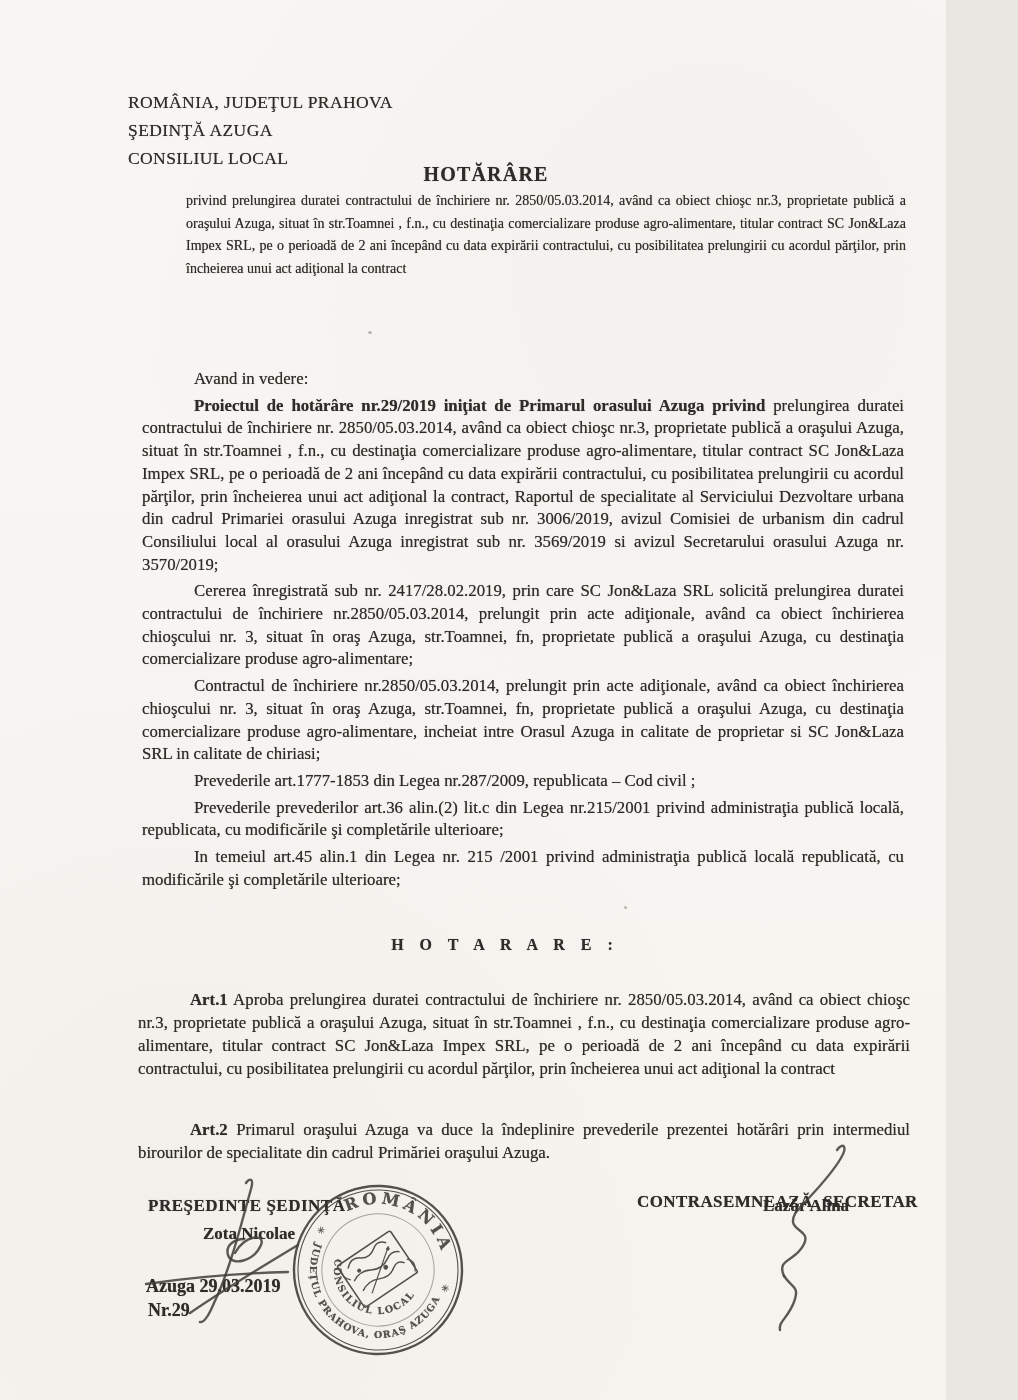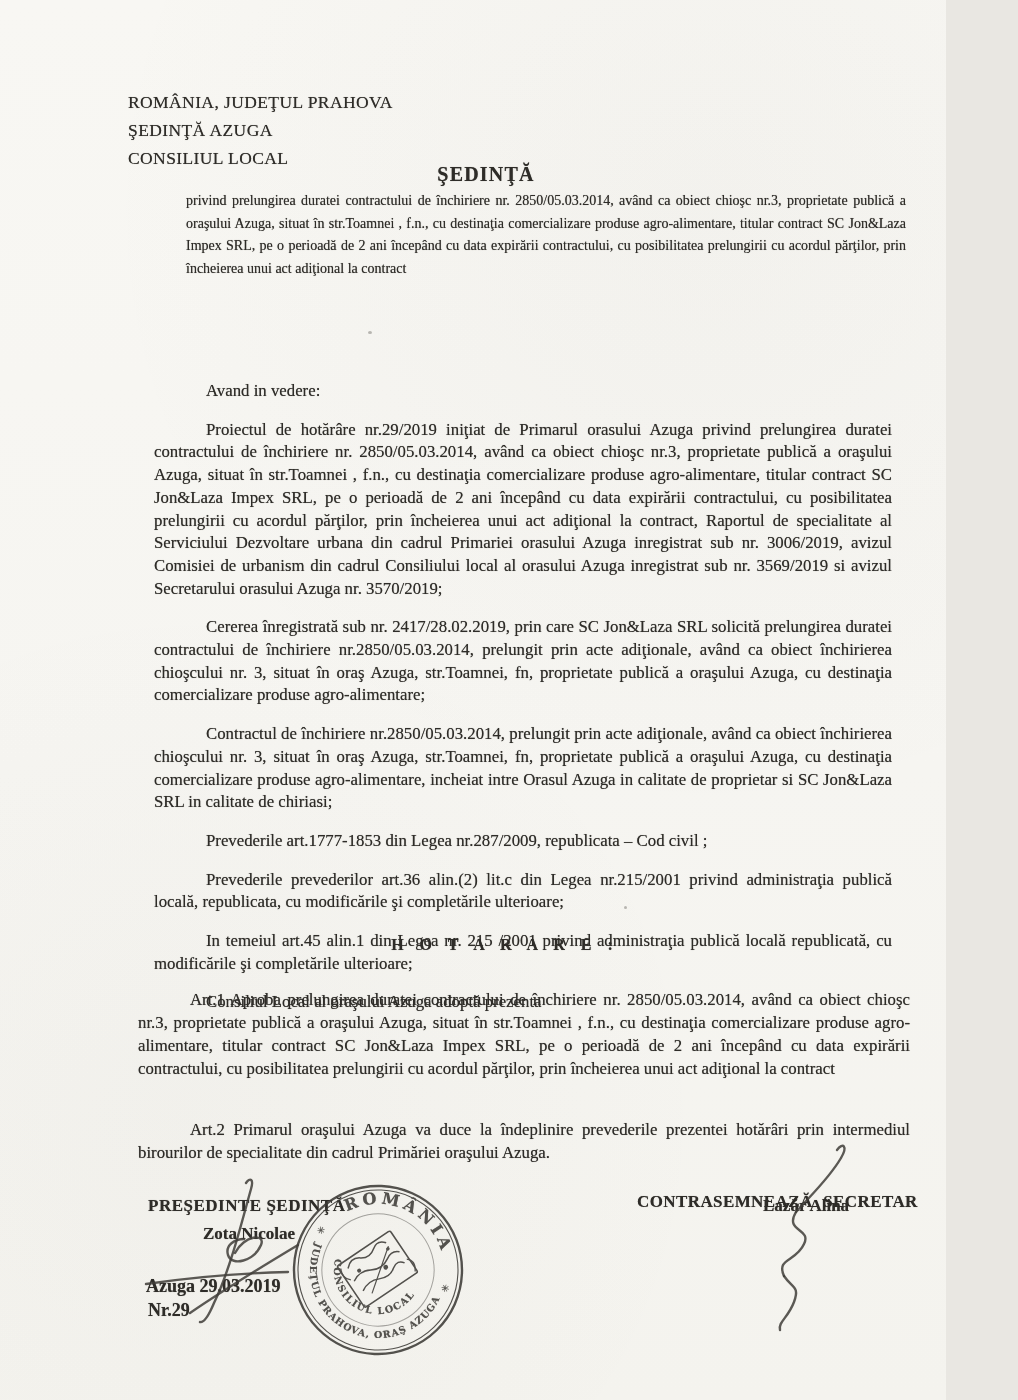--- a/index.html
+++ b/index.html
@@ -10,23 +10,23 @@
       radial-gradient(circle at 20% 80%, rgba(90,85,75,.025), transparent 40%),
       linear-gradient(180deg,#f8f7f3 0%,#f6f5f1 55%,#f4f3ee 100%);
     color:#2e2c28;
     font-family:"Liberation Serif","DejaVu Serif",serif;
     text-shadow:0 0 .7px rgba(46,44,40,.65);
   }
   .hdr{position:absolute;left:128px;top:88px;font-size:17.5px;line-height:28px;letter-spacing:.4px;}
   .doc-title{position:absolute;left:0;top:163px;width:972px;text-align:center;font-weight:700;font-size:20px;letter-spacing:1.2px;}
   .subtitle{position:absolute;left:186px;top:190px;width:720px;text-align:justify;font-size:14px;line-height:22.6px;}
   .preamble{position:absolute;left:138px;top:364px;width:770px;font-size:16.8px;line-height:22.7px;text-align:justify;}
-  .preamble p{margin:16px;text-indent:52px;}
+  .preamble p{margin:4px;text-indent:52px;}
   .preamble p.p-intro{text-align:left;}
-  .lead-bold{font-weight:400;}
+  .lead-bold{font-weight:700;}
   .decision-heading{position:absolute;left:0;top:936px;width:1006px;text-align:center;font-weight:700;font-size:16px;letter-spacing:2px;word-spacing:8px;}
   .articles{position:absolute;left:138px;top:988px;width:772px;font-size:16.8px;line-height:23px;text-align:justify;}
   .articles p{margin:0;text-indent:52px;}
   .articles p.art2{margin-top:38px;}
   .sig-left-title{position:absolute;left:148px;top:1196px;font-weight:700;font-size:17px;letter-spacing:.5px;}
   .sig-left-name{position:absolute;left:203px;top:1224px;font-weight:700;font-size:17px;}
   .sig-right-title{position:absolute;left:637px;top:1192px;font-weight:700;font-size:17px;letter-spacing:.4px;word-spacing:6px;}
   .sig-right-name{position:absolute;left:763px;top:1196px;font-weight:700;font-size:17px;}
   .footer-date{position:absolute;left:146px;top:1276px;font-weight:700;font-size:18px;}
   .footer-nr{position:absolute;left:148px;top:1300px;font-weight:700;font-size:18px;}
@@ -42,33 +42,32 @@
 <body>
 
 <div class="page">
 
   <div class="hdr">
     <div>ROMÂNIA, JUDEŢUL PRAHOVA</div>
     <div>ŞEDINŢĂ AZUGA</div>
     <div>CONSILIUL LOCAL</div>
   </div>
 
-  <div class="doc-title">ŞEDINŢĂ</div>
+  <div class="doc-title">HOTĂRÂRE</div>
 
   <div class="subtitle">privind prelungirea duratei contractului de închiriere nr. 2850/05.03.2014, având ca obiect chioşc nr.3, proprietate publică a oraşului Azuga, situat în str.Toamnei , f.n., cu destinaţia comercializare produse agro-alimentare, titular contract SC Jon&amp;Laza Impex SRL, pe o perioadă de 2 ani începând cu data expirării contractului, cu posibilitatea prelungirii cu acordul părţilor, prin încheierea unui act adiţional la contract</div>
 
   <div class="preamble">
     <p class="p-intro">Avand in vedere:</p>
     <p><span class="lead-bold">Proiectul de hotărâre nr.29/2019  iniţiat de Primarul orasului Azuga privind</span><span> prelungirea duratei contractului de închiriere nr. 2850/05.03.2014, având ca obiect chioşc nr.3, proprietate publică a oraşului Azuga, situat în str.Toamnei , f.n., cu destinaţia comercializare produse agro-alimentare, titular contract SC Jon&amp;Laza Impex SRL, pe o perioadă de 2 ani începând cu data expirării contractului, cu posibilitatea prelungirii cu acordul părţilor, prin încheierea unui act adiţional la contract, Raportul de specialitate al Serviciului Dezvoltare urbana din cadrul Primariei orasului Azuga inregistrat sub nr. 3006/2019, avizul Comisiei de urbanism din cadrul Consiliului local al orasului Azuga inregistrat sub nr. 3569/2019 si avizul Secretarului orasului Azuga nr. 3570/2019;</span></p>
     <p><span>Cererea înregistrată sub nr. 2417/28.02.2019, prin care SC Jon&amp;Laza SRL  solicită prelungirea duratei contractului de închiriere  nr.2850/05.03.2014, prelungit prin acte adiţionale, având ca obiect închirierea  chioşcului nr. 3, situat în oraş Azuga, str.Toamnei, fn, proprietate publică a oraşului Azuga, cu destinaţia comercializare  produse agro-alimentare;</span></p>
     <p><span>Contractul de închiriere  nr.2850/05.03.2014, prelungit prin acte adiţionale, având ca obiect închirierea  chioşcului nr. 3, situat în oraş Azuga, str.Toamnei, fn, proprietate publică a oraşului Azuga, cu destinaţia comercializare  produse agro-alimentare, incheiat intre Orasul Azuga in calitate de proprietar si SC Jon&amp;Laza SRL in calitate de chiriasi;</span></p>
     <p><span>Prevederile art.1777-1853 din Legea nr.287/2009, republicata  –  Cod civil ;</span></p>
     <p><span>Prevederile prevederilor  art.36 alin.(2) lit.c din Legea nr.215/2001 privind administraţia publică locală, republicata, cu modificările şi completările ulterioare;</span></p>
     <p><span>In temeiul art.45 alin.1 din Legea nr. 215 /2001 privind administraţia publică locală republicată, cu modificările şi completările ulterioare;</span></p>
-    <p><span class="lead-bold">Consiliul Local al oraşului Azuga adoptă prezenta</span></p>
   </div>
 
   <div class="decision-heading">H O T A R A R E :</div>
 
   <div class="articles">
     <p><span class="lead-bold">Art.1</span><span> Aproba prelungirea duratei contractului de închiriere nr. 2850/05.03.2014, având ca obiect chioşc nr.3, proprietate publică a oraşului Azuga, situat în str.Toamnei , f.n., cu destinaţia comercializare produse agro-alimentare, titular contract SC Jon&amp;Laza Impex SRL, pe o perioadă de 2 ani începând cu data expirării contractului, cu posibilitatea prelungirii cu acordul părţilor, prin încheierea unui act adiţional la contract</span></p>
     <p class="art2"><span class="lead-bold">Art.2</span><span> Primarul oraşului Azuga va duce la îndeplinire prevederile prezentei hotărâri prin intermediul birourilor de specialitate din cadrul Primăriei oraşului Azuga.</span></p>
   </div>
 
   <div class="sig-left-title">PREŞEDINTE ŞEDINŢĂ</div>

